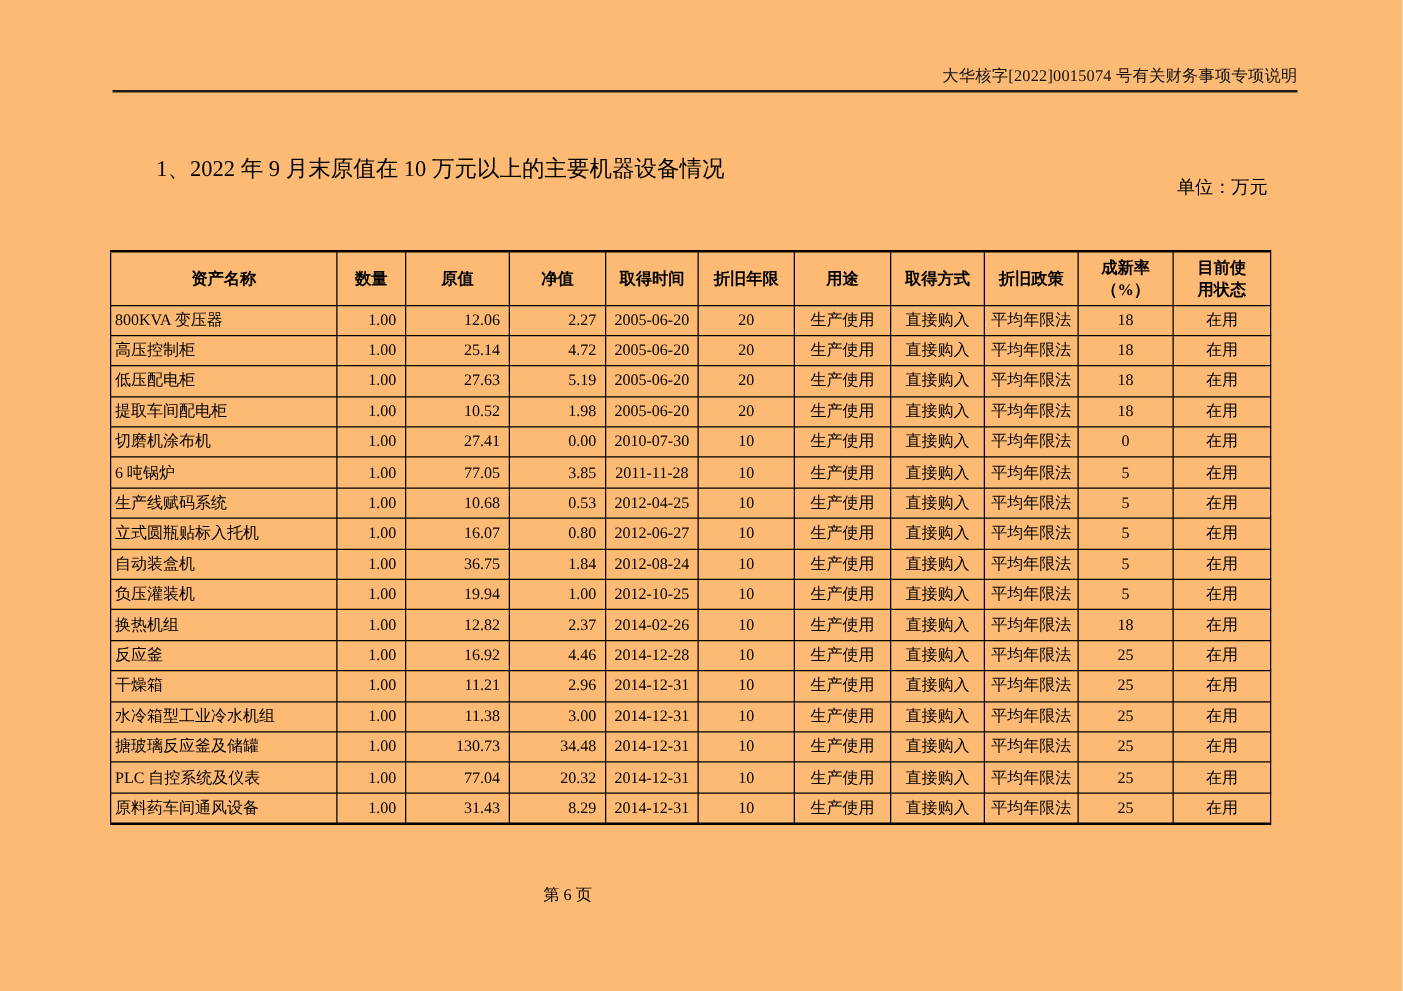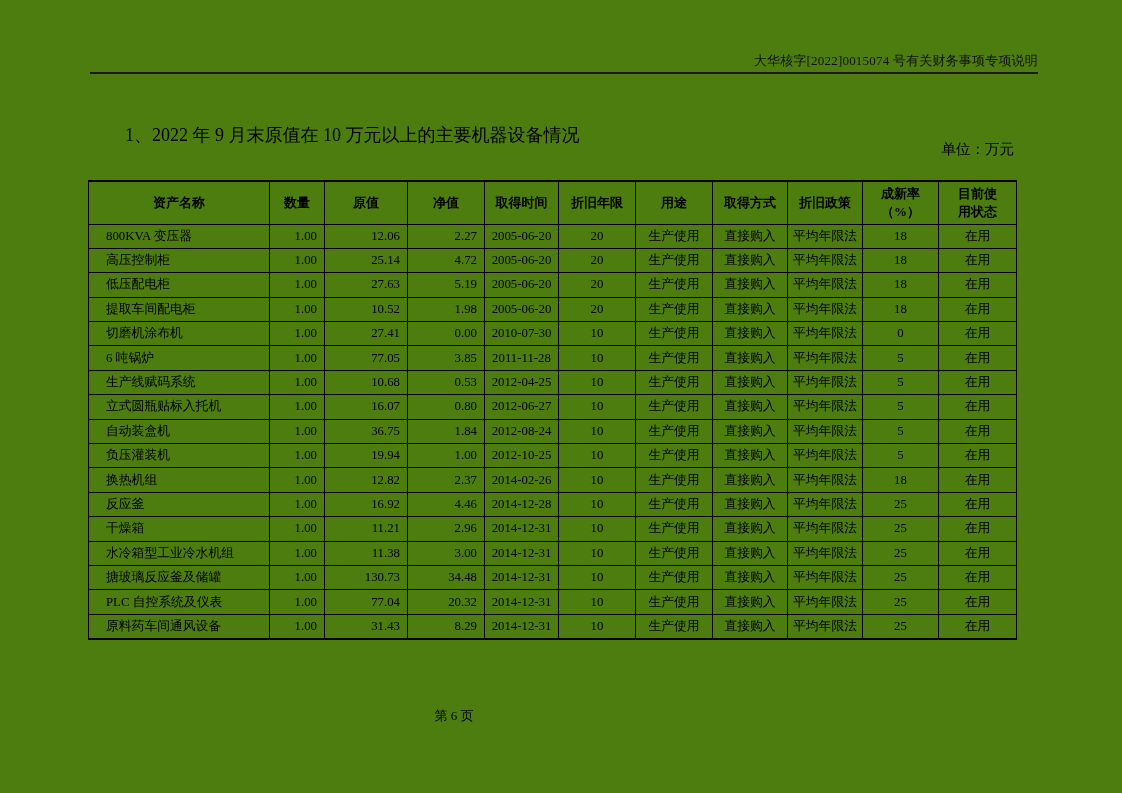--- a/index.html
+++ b/index.html
@@ -4,21 +4,21 @@
 <style>
   * { margin: 0; padding: 0; box-sizing: border-box; }
   html, body { background: #ffffff; }
   body {
     width: 1122px; height: 793px;
     font-family: "Liberation Serif", "DejaVu Serif", serif;
     color: #000;
     position: relative;
     overflow: hidden;
   }
-  .page { position: absolute; inset: 0; background: #4d7c0f; }
+  .page { position: absolute; inset: 0; background: #fdba74; }
 
   
   .doc-header {
     position: absolute; left: 90px; top: 52px; width: 948px;
     text-align: right; font-size: 13px; letter-spacing: 0.2px;
     color: #111;
   }
   .doc-header-rule {
     position: absolute; left: 90px; top: 72px; width: 948px; height: 2px;
     background: #1c1c1c;
@@ -29,42 +29,42 @@
     font-size: 18px; color: #000;
   }
 
   .unit-note {
     position: absolute; left: 88px; top: 140px; width: 926px;
     text-align: right; font-size: 14.5px;
   }
 
   
   table.assets {
-    position: absolute; left: 88px; top: 180px;
+    position: absolute; left: 88px; top: 200px;
     width: 928px; table-layout: fixed;
     border-collapse: collapse;
     border-top: 2.5px solid #000;
     border-bottom: 2.5px solid #000;
     font-size: 13px;
   }
   table.assets th, table.assets td {
     border: 1px solid #000;
     overflow: hidden; white-space: nowrap;
   }
   table.assets th {
     height: 43px; font-weight: bold; font-size: 13px;
     text-align: center; vertical-align: middle;
     white-space: pre-line; line-height: 1.35;
     border-bottom: 1.5px solid #000;
   }
   table.assets td {
     height: 24.4px; vertical-align: middle; text-align: center;
     font-size: 12.8px; padding: 0 4px;
   }
-  table.assets td:nth-child(1) { text-align: left; padding-left: 17px; }
+  table.assets td:nth-child(1) { text-align: left; padding-left: 3px; }
   table.assets td:nth-child(2),
   table.assets td:nth-child(3),
   table.assets td:nth-child(4) { text-align: right; padding-right: 7px; }
 
   .doc-footer {
     position: absolute; left: 0; top: 707px; width: 908px;
     text-align: center; font-size: 13px;
   }
 </style>
 </head>

